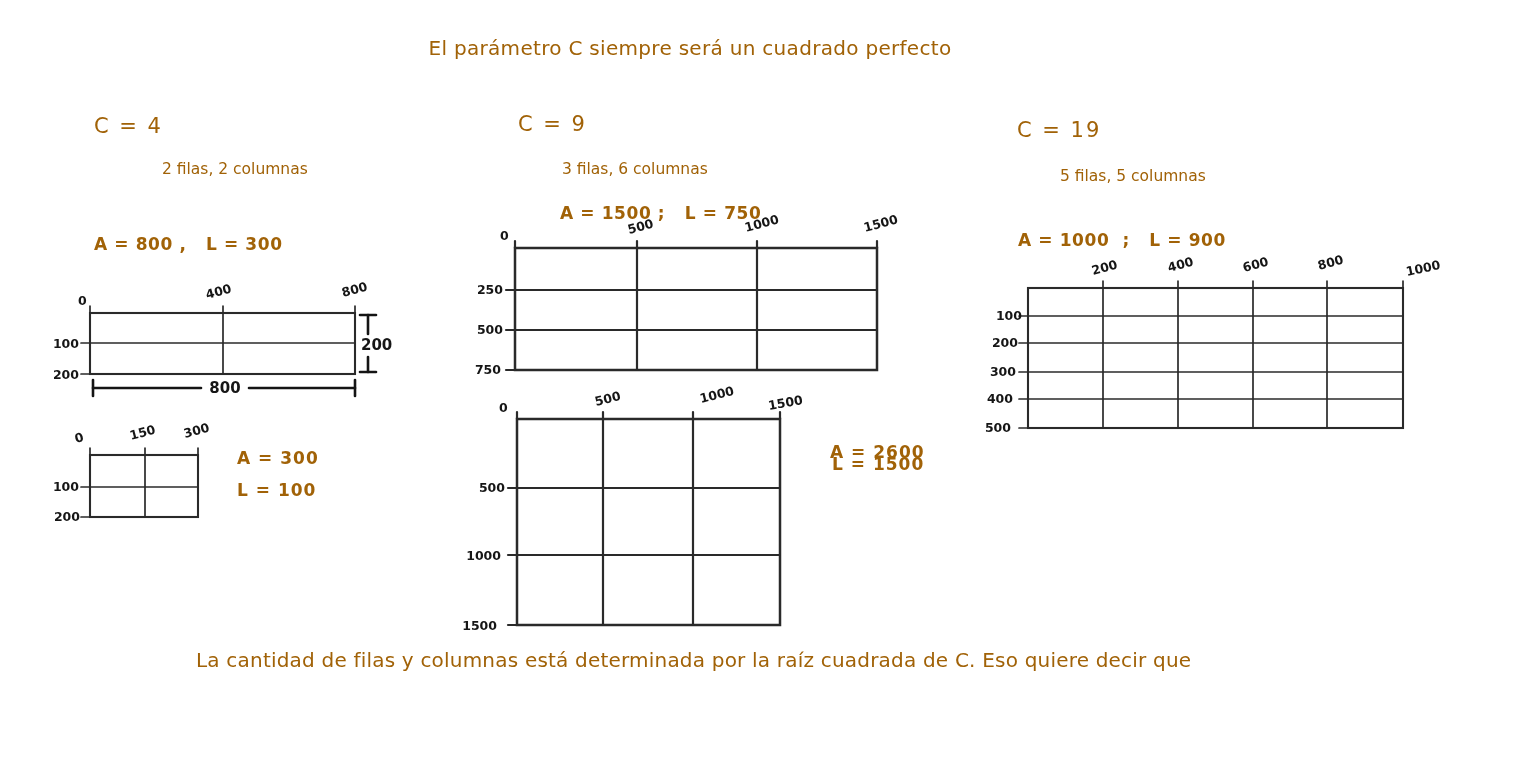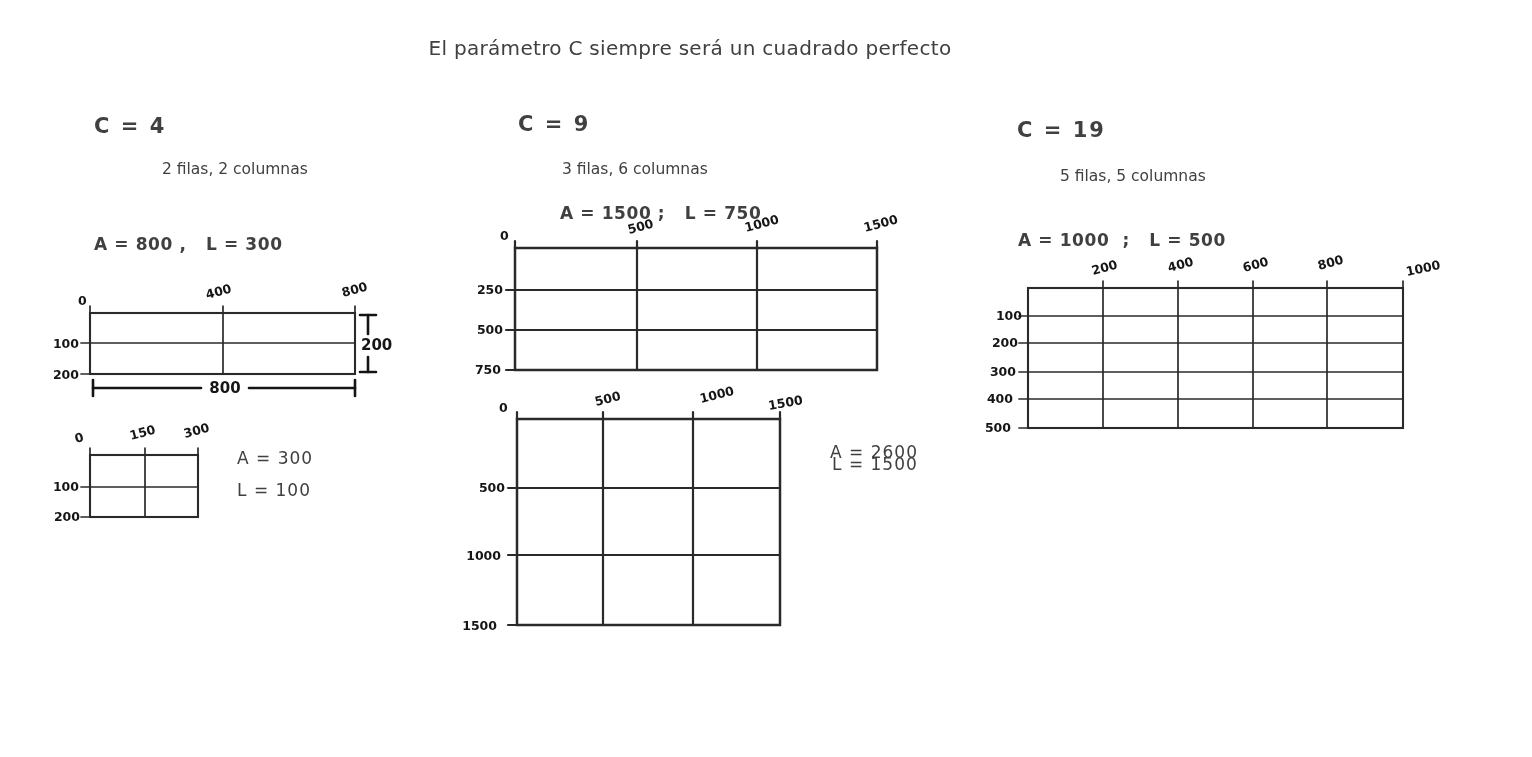--- a/index.html
+++ b/index.html
@@ -1,25 +1,25 @@
 <!DOCTYPE html>
 <html><head>
 <meta charset="utf-8">
 <style>
   html,body{margin:0;padding:0;background:#ffffff;}
   .canvas{
     position:relative;width:1532px;height:757px;background:#ffffff;
-    font-family:"DejaVu Sans",sans-serif;color:#404040;overflow:hidden;
+    font-family:"DejaVu Sans",sans-serif;color:#a16207;overflow:hidden;
   }
   .abs{position:absolute;white-space:pre;}
   .title{font-size:20px;letter-spacing:.3px;}
-  .c-head{font-size:21px;letter-spacing:2px;font-weight:bold;}
+  .c-head{font-size:21px;letter-spacing:2px;}
   .sub{font-size:15.5px;margin-left:28px;}
   .params{font-size:17px;font-weight:bold;letter-spacing:.6px;text-align:center;}
-  .side-label{font-size:17px;font-weight:normal;letter-spacing:1px;}
+  .side-label{font-size:17px;font-weight:bold;letter-spacing:1px;}
   .footer-line{font-size:20px;letter-spacing:.2px;}
   svg.sketch{position:absolute;overflow:visible;}
   .gl line,.gl rect{stroke:#2a2a2a;stroke-width:1.7;fill:none;stroke-linecap:round;}
   .gl rect.outer{stroke-width:2.1;}
   .gl.heavy line,.gl.heavy rect{stroke-width:2.2;}
   .gl.heavy rect.outer{stroke-width:2.5;}
   .dim line{stroke:#141414;stroke-width:2.6;fill:none;stroke-linecap:round;}
   .tick{font-family:"DejaVu Sans",sans-serif;font-size:12.5px;font-weight:bold;fill:#161616;}
   .dimtext{font-family:"DejaVu Sans",sans-serif;font-size:15px;font-weight:bold;fill:#161616;}
 </style>
@@ -133,21 +133,21 @@
     <text class="tick" x="316" y="20" transform="rotate(-10 316 20)">1500</text>
     <text class="tick" x="52" y="102" text-anchor="end">500</text>
     <text class="tick" x="48" y="170" text-anchor="end">1000</text>
     <text class="tick" x="44" y="240" text-anchor="end">1500</text>
   </svg>
   <div class="abs side-label" style="left:830px;top:442px">A = 2600</div>
   <div class="abs side-label" style="left:832px;top:454px">L = 1500</div>
 
   <div class="abs c-head" style="left:1017px;top:118px">C = 19</div>
   <div class="abs sub" style="left:1032px;top:167px">5 filas, 5 columnas</div>
-  <div class="abs params" style="left:1018px;top:230px">A = 1000  ;   L = 500</div>
+  <div class="abs params" style="left:1018px;top:230px">A = 1000  ;   L = 900</div>
 
   <svg class="sketch" style="left:973px;top:254px" width="482" height="192">
     <g class="gl">
       <rect class="outer" x="55" y="34" width="375" height="140"></rect>
       <line x1="130" y1="34" x2="130" y2="174"></line>
       <line x1="205" y1="34" x2="205" y2="174"></line>
       <line x1="280" y1="34" x2="280" y2="174"></line>
       <line x1="354" y1="34" x2="354" y2="174"></line>
       <line x1="55" y1="62" x2="430" y2="62"></line>
       <line x1="55" y1="89" x2="430" y2="89"></line>
@@ -169,14 +169,15 @@
     <text class="tick" x="271" y="18" transform="rotate(-15 271 18)">600</text>
     <text class="tick" x="346" y="16" transform="rotate(-15 346 16)">800</text>
     <text class="tick" x="434" y="22" transform="rotate(-12 434 22)">1000</text>
     <text class="tick" x="49" y="66" text-anchor="end">100</text>
     <text class="tick" x="45" y="93" text-anchor="end">200</text>
     <text class="tick" x="43" y="122" text-anchor="end">300</text>
     <text class="tick" x="40" y="149" text-anchor="end">400</text>
     <text class="tick" x="38" y="178" text-anchor="end">500</text>
   </svg>
 
+  <div class="abs footer-line" style="left:196px;top:648px">La cantidad de filas y columnas está determinada por la raíz cuadrada de C. Eso quiere decir que</div>
 
 </div>
 
 </body></html>

